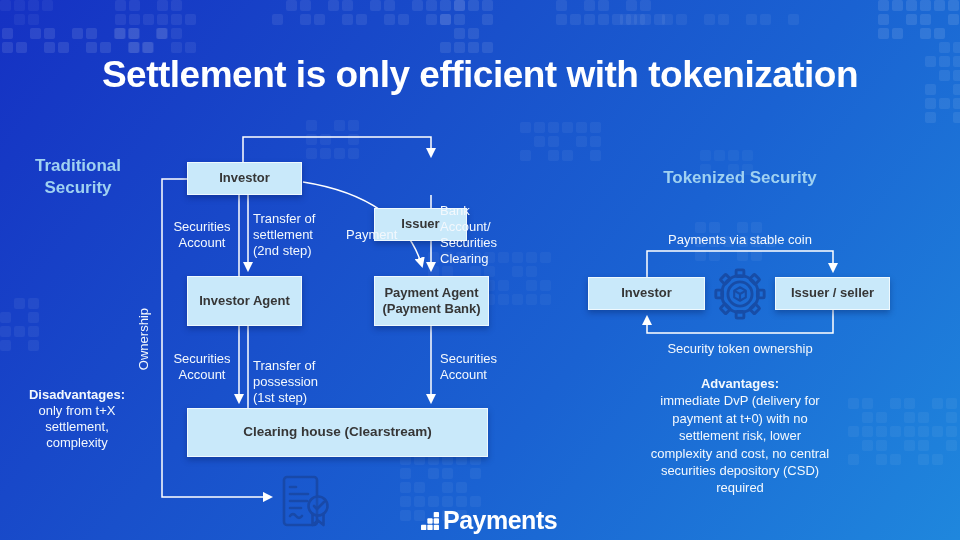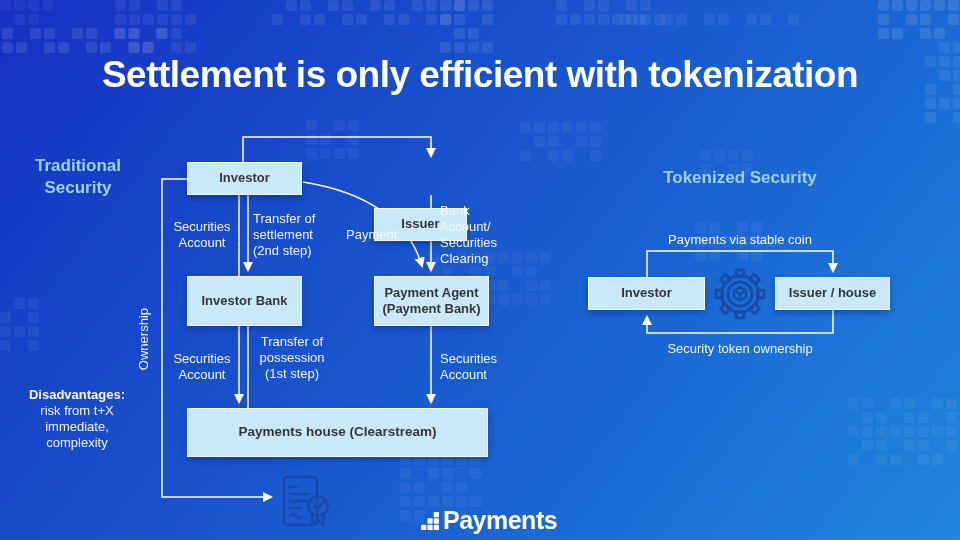--- a/index.html
+++ b/index.html
@@ -327,55 +327,55 @@
     </g>
   </svg>
 
   <h1 class="title">Settlement is only efficient with tokenization</h1>
 
   <div class="sec-heading tok">Tokenized Security</div>
   <div class="sec-heading trad">Traditional Security</div>
 
   <div class="box" style="left:187px;top:162px;width:115px;height:33px;">Investor</div>
   <div class="box" style="left:374px;top:162px;width:93px;height:33px;margin-top:46px;">Issuer</div>
-  <div class="box" style="left:187px;top:276px;width:115px;height:50px;">Investor Bank</div>
+  <div class="box" style="left:187px;top:276px;width:115px;height:50px;">Investor Agent</div>
   <div class="box" style="left:374px;top:276px;width:115px;height:50px;">Payment Agent (Payment Bank)</div>
-  <div class="box clearing" style="left:187px;top:408px;width:301px;height:49px;">Payments house (Clearstream)</div>
+  <div class="box clearing" style="left:187px;top:408px;width:301px;height:49px;">Clearing house (Clearstream)</div>
 
   <div class="lbl center" style="left:170px;top:219px;width:64px;">Securities Account</div>
   <div class="lbl" style="left:253px;top:211px;width:78px;">Transfer of settlement (2nd step)</div>
   <div class="lbl" style="left:346px;top:227px;">Payment</div>
   <div class="lbl" style="left:440px;top:203px;width:64px;">Bank Account/ Securities Clearing</div>
   <div class="lbl center rot" style="left:94px;top:331px;width:100px;">Ownership</div>
   <div class="lbl center" style="left:170px;top:351px;width:64px;">Securities Account</div>
-  <div class="lbl" style="left:253px;top:334px;width:78px;text-align:center;">Transfer of possession (1st step)</div>
+  <div class="lbl" style="left:253px;top:358px;width:78px;">Transfer of possession (1st step)</div>
   <div class="lbl" style="left:440px;top:351px;width:64px;">Securities Account</div>
 
   <div class="lbl center" style="left:17px;top:387px;width:120px;">
     <div class="note-head">Disadvantages:</div>
-    <div>risk from t+X immediate, complexity</div>
+    <div>only from t+X settlement, complexity</div>
   </div>
 
   <svg class="icon" style="left:281px;top:473px;" width="48" height="58" viewBox="0 0 48 58">
     <g stroke="#1848a6" stroke-width="2.6" fill="none" stroke-linecap="round" stroke-linejoin="round" opacity="0.92">
       <rect x="3" y="4" width="33" height="48" rx="3"></rect>
       <line x1="9" y1="14" x2="15" y2="14"></line>
       <line x1="9" y1="21" x2="27" y2="21"></line>
       <line x1="9" y1="28" x2="26" y2="28"></line>
       <line x1="9" y1="35" x2="20" y2="35"></line>
       <path d="M9,43 c2,-2.5 4,-2.5 6,0 c2,2.5 4,2.5 6,0"></path>
       <path d="M31.5,41 L31.5,52 L37,47.5 L42.5,52 L42.5,41"></path>
       <circle cx="37" cy="33" r="9.5" fill="#1a5ad0" fill-opacity="0.25"></circle>
       <path d="M33,33 l3,3 l7,-7"></path>
     </g>
   </svg>
 
   <div class="lbl center" style="left:640px;top:232px;width:200px;">Payments via stable coin</div>
   <div class="box" style="left:588px;top:277px;width:117px;height:33px;">Investor</div>
-  <div class="box" style="left:775px;top:277px;width:115px;height:33px;">Issuer / house</div>
+  <div class="box" style="left:775px;top:277px;width:115px;height:33px;">Issuer / seller</div>
 
   <svg class="icon" style="left:711px;top:266px;" width="58" height="56" viewBox="0 0 60 56">
     <g stroke="#17469c" stroke-width="3" fill="none" stroke-linejoin="round" opacity="0.8">
       <g transform="translate(30,28)">
         <g>
           <rect x="-4" y="-25" width="8" height="7" rx="1"></rect>
           <rect x="-4" y="-25" width="8" height="7" rx="1" transform="rotate(45)"></rect>
           <rect x="-4" y="-25" width="8" height="7" rx="1" transform="rotate(90)"></rect>
           <rect x="-4" y="-25" width="8" height="7" rx="1" transform="rotate(135)"></rect>
           <rect x="-4" y="-25" width="8" height="7" rx="1" transform="rotate(180)"></rect>
@@ -388,20 +388,24 @@
         <g stroke-width="2.2">
           <path d="M0,-7 L6,-3.5 L6,3.5 L0,7 L-6,3.5 L-6,-3.5 Z"></path>
           <path d="M-6,-3.5 L0,0 L6,-3.5 M0,0 L0,7"></path>
         </g>
       </g>
     </g>
   </svg>
 
   <div class="lbl center" style="left:640px;top:341px;width:200px;">Security token ownership</div>
 
+  <div class="lbl center" style="left:650px;top:375px;width:180px;line-height:1.34;">
+    <div class="note-head">Advantages:</div>
+    <div>immediate DvP (delivery for payment at t+0) with no settlement risk, lower complexity and cost, no central securities depository (CSD) required</div>
+  </div>
 
   <div class="footer-logo">
     <svg width="18" height="18" viewBox="0 0 17 17">
       <g fill="#ffffff">
         <rect x="0" y="12" width="5" height="5" rx="0.8"></rect>
         <rect x="6" y="6" width="5" height="5" rx="0.8"></rect>
         <rect x="6" y="12" width="5" height="5" rx="0.8"></rect>
         <rect x="12" y="0" width="5" height="5" rx="0.8"></rect>
         <rect x="12" y="6" width="5" height="5" rx="0.8"></rect>
         <rect x="12" y="12" width="5" height="5" rx="0.8"></rect>

